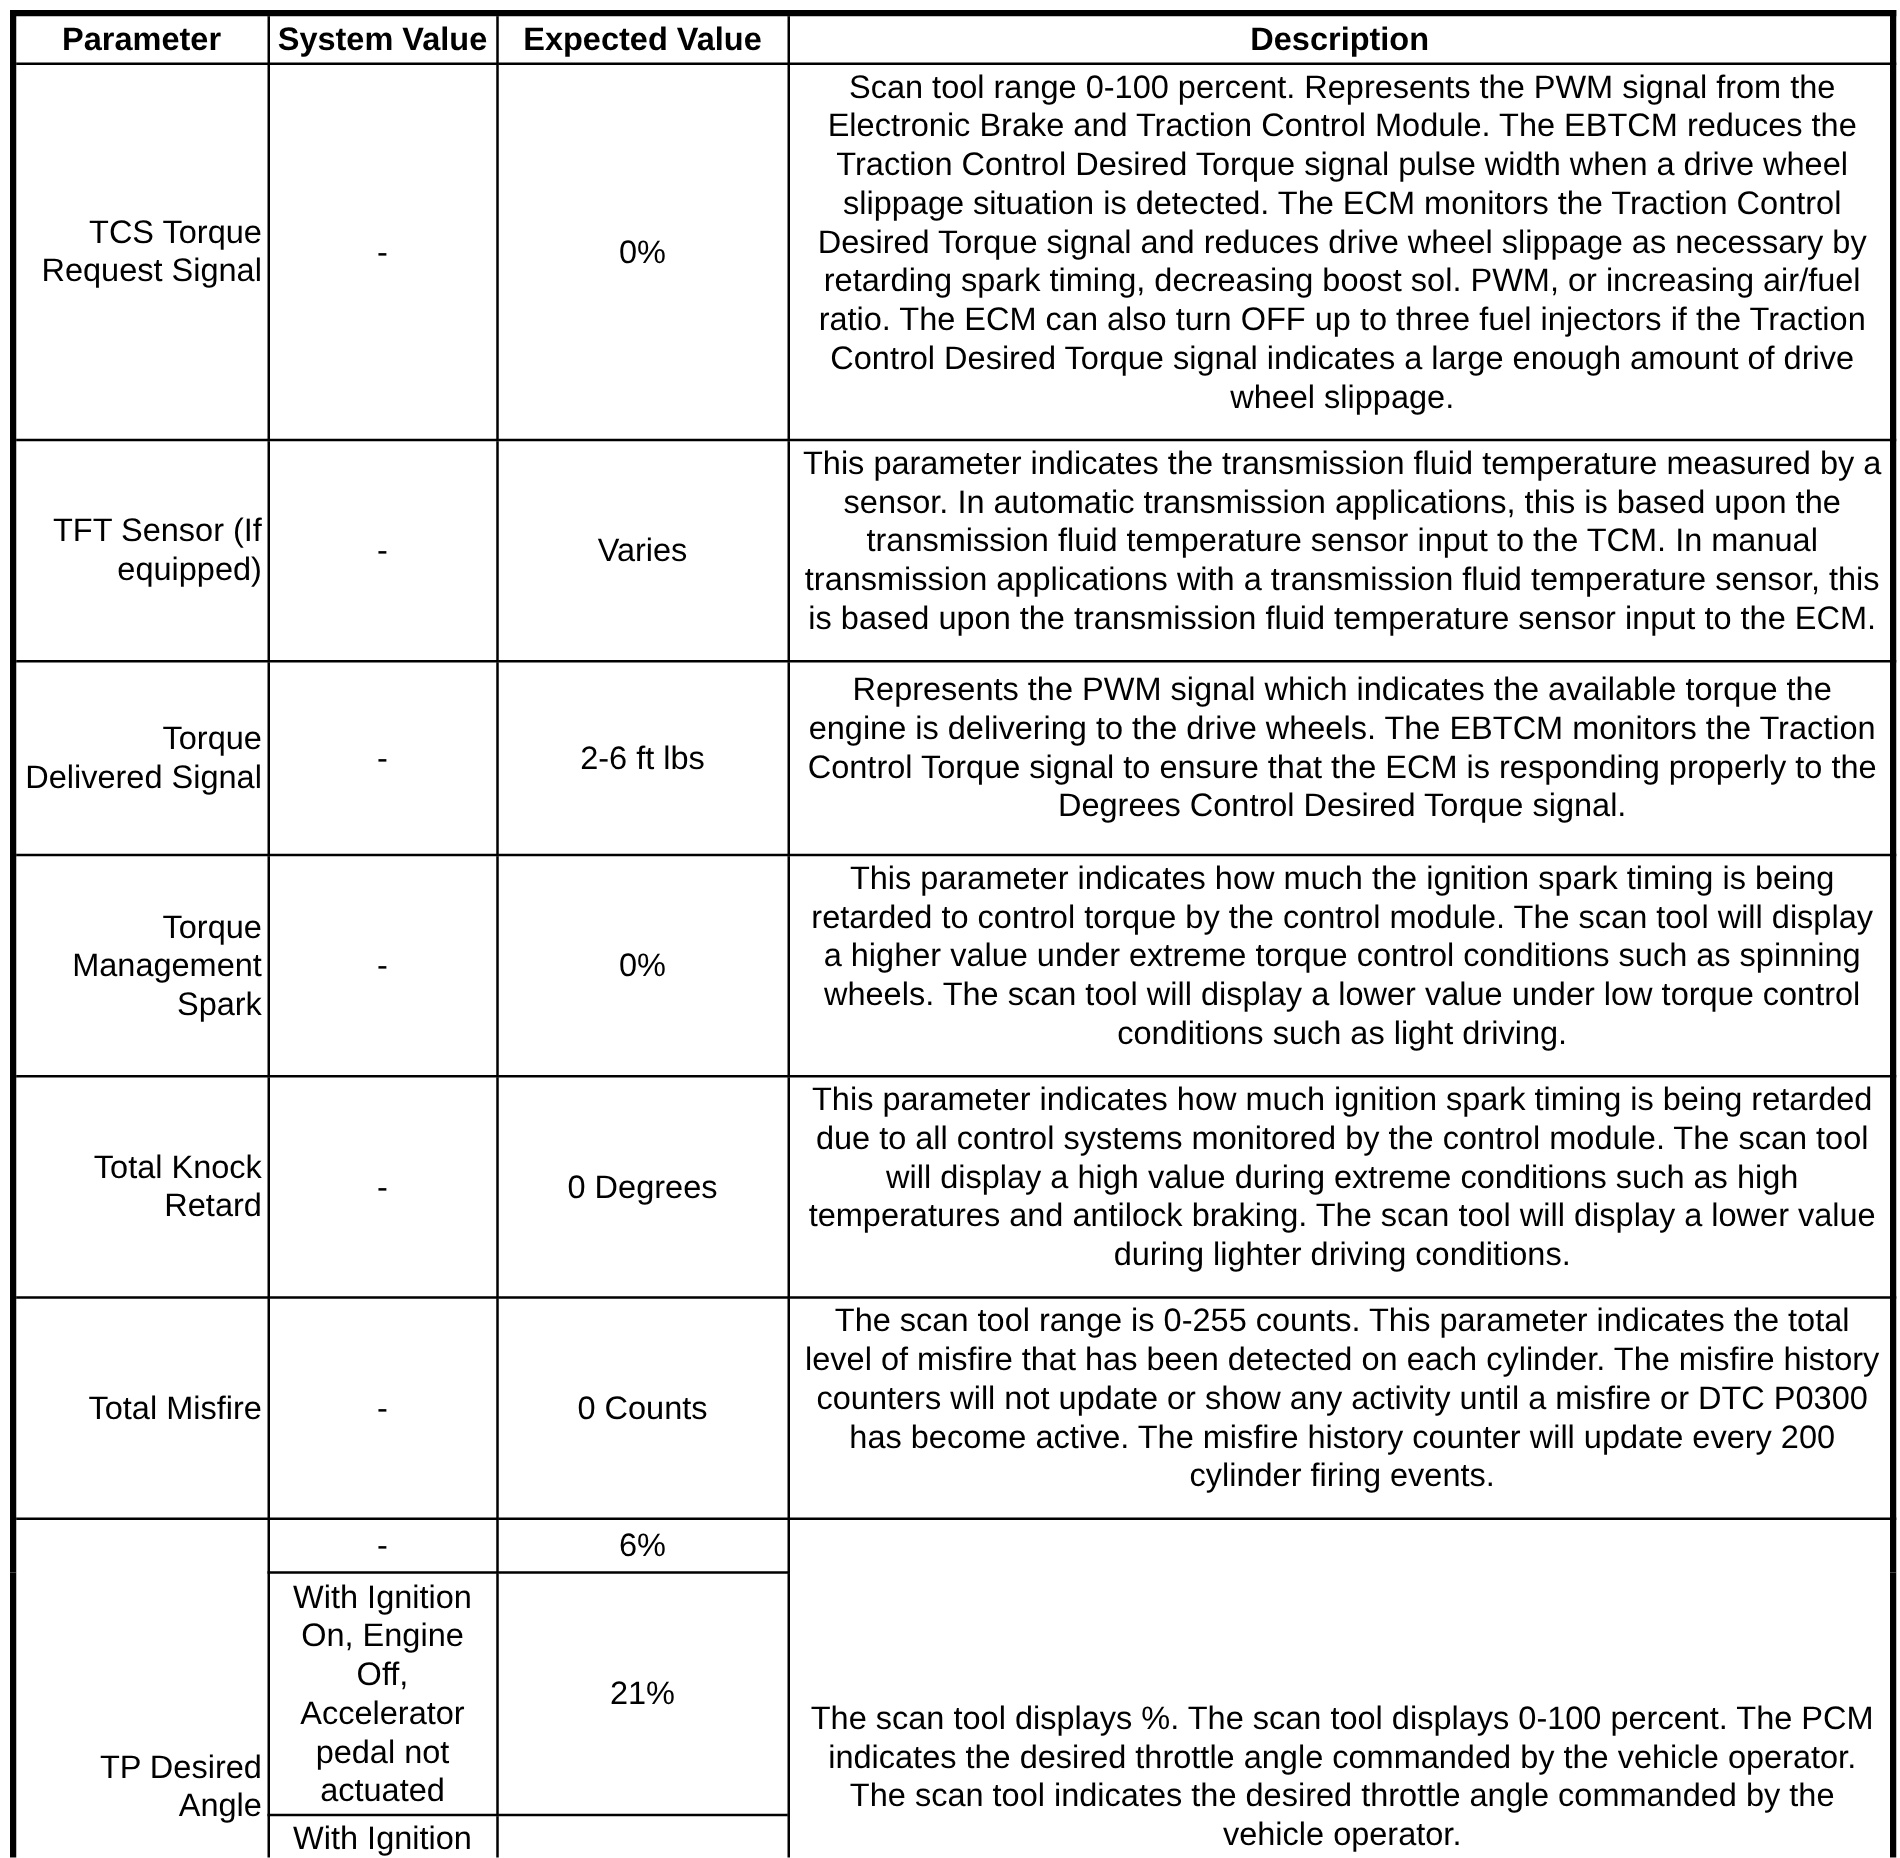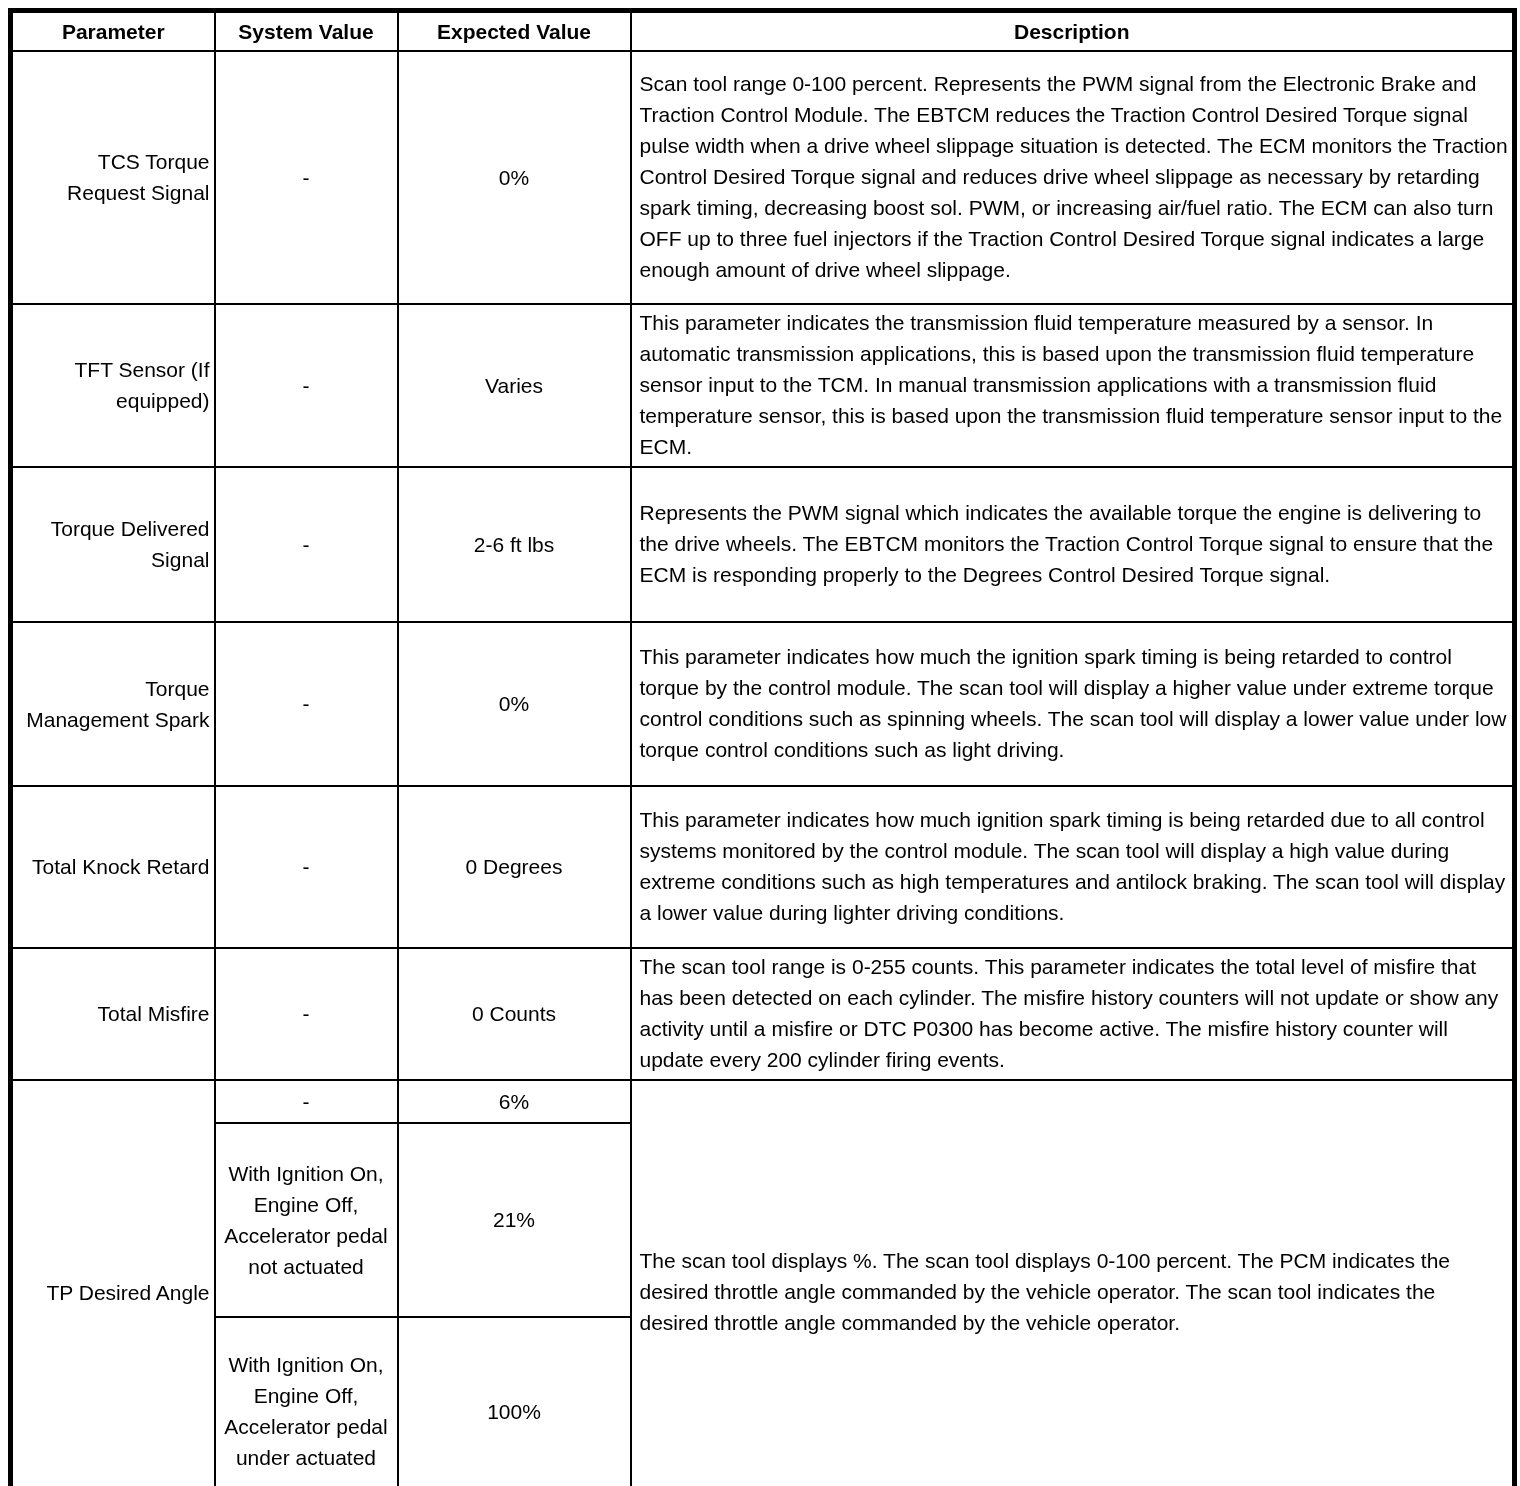--- a/index.html
+++ b/index.html
@@ -21,21 +21,21 @@
     top: 8px;
     width: 1504px;
     border-collapse: collapse;
     table-layout: fixed;
     border: 5px solid #000000;
     background: #ffffff;
   }
   table.data-table th,
   table.data-table td {
     border: 2px solid #000000;
-    font-size: 21px;
+    font-size: 26px;
     line-height: 31px;
     vertical-align: middle;
     overflow: hidden;
     color: #000000;
     background: #ffffff;
   }
   th.hdr {
     font-weight: bold;
     font-size: 22px;
     text-align: center;
@@ -43,23 +43,23 @@
   }
   td.param {
     text-align: right;
     padding: 2px 4px 2px 5px;
   }
   td.center {
     text-align: center;
     padding: 2px 6px;
   }
   td.desc {
-    text-align: left;
+    text-align: center;
     vertical-align: middle;
-    padding: 2px 4px 4px 8px;
+    padding: 2px 4px 18px 8px;
   }
   tr.h-header { height: 40px; }
   tr.h-r1 { height: 253px; }
   tr.h-r2 { height: 161px; }
   tr.h-r3 { height: 155px; }
   tr.h-r4 { height: 164px; }
   tr.h-r5 { height: 162px; }
   tr.h-r6 { height: 131px; }
   tr.h-r7a { height: 43px; }
   tr.h-r7b { height: 194px; }

